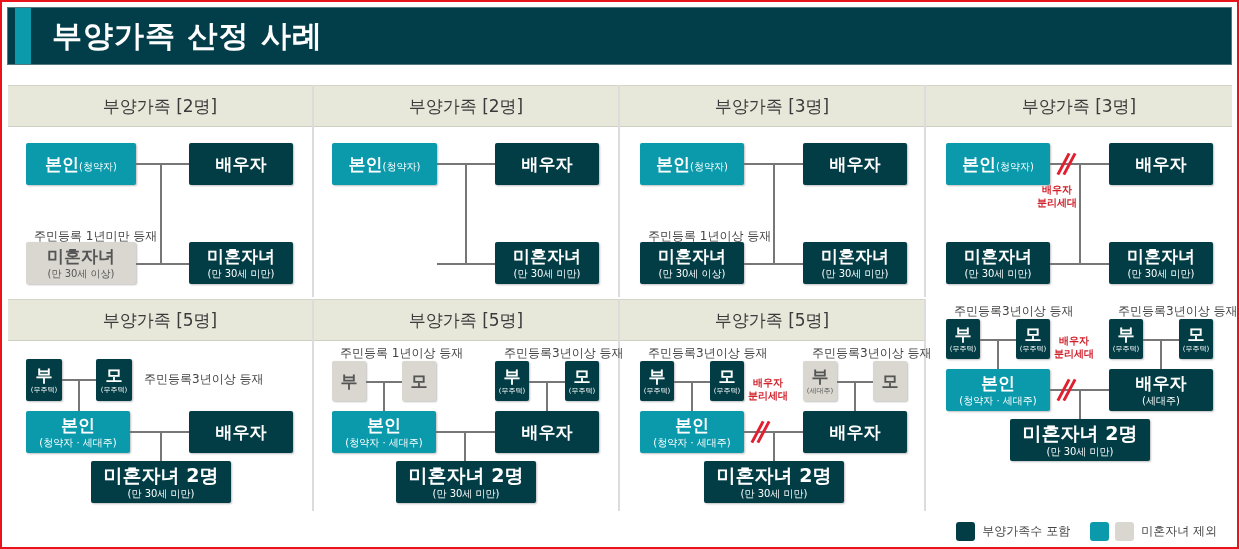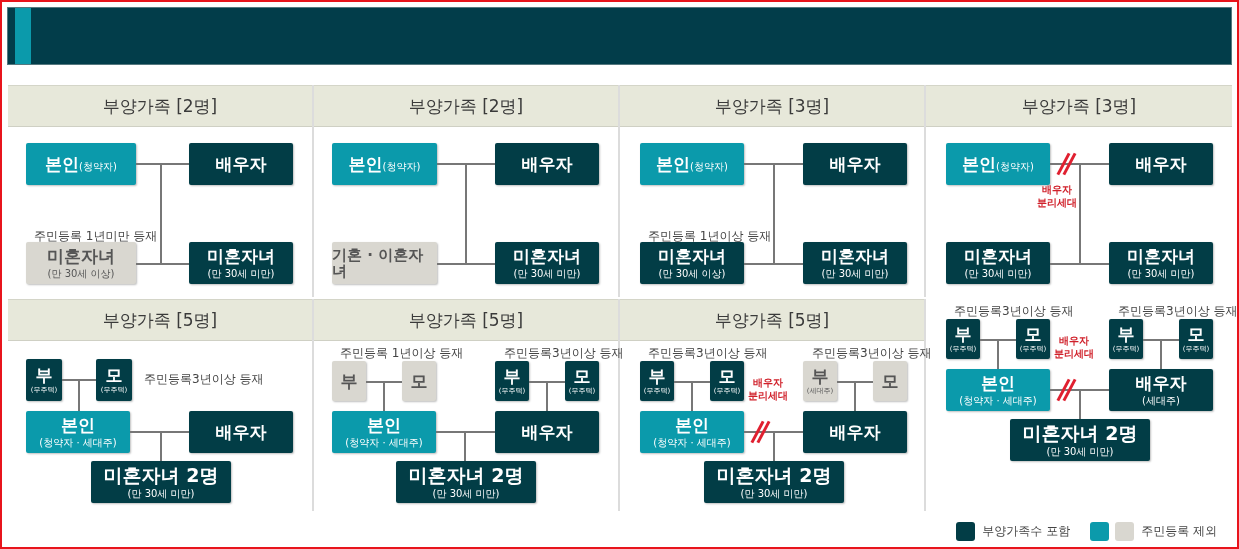--- a/index.html
+++ b/index.html
@@ -37,20 +37,21 @@
   .legend .sw { width: 19px; height: 19px; border-radius: 3px; margin-right: 7px; }
   .legend .lbl { margin-right: 20px; }
 </style>
 </head>
 <body>
 
 <div class="frame"></div>
 
 <div class="title-bar">
   <div class="title-accent"></div>
+  <div class="title-text">부양가족 산정 사례</div>
 </div>
 
 <div class="grid">
 
   <div class="cell" style="left:0;top:0;">
     <div class="cell-head">부양가족 [2명]</div>
     <div class="cell-body">
       <div class="box teal" style="left:18px;top:16px;width:110px;height:42px;">
         <div class="main"><span>본인</span><small>(청약자)</small></div>
       </div>
@@ -76,23 +77,20 @@
     <div class="cell-head">부양가족 [2명]</div>
     <div class="cell-body">
       <div class="box teal" style="left:18px;top:16px;width:105px;height:42px;">
         <div class="main"><span>본인</span><small>(청약자)</small></div>
       </div>
       <div class="box dark" style="left:181px;top:16px;width:104px;height:42px;">
         <div class="main">배우자</div>
       </div>
       <div class="line" style="left:123px;top:36px;width:58px;height:2px;"></div>
       <div class="line" style="left:151px;top:36px;width:2px;height:102px;"></div>
-      <div class="box gray" style="left:18px;top:115px;width:105px;height:42px;">
-        <div class="main" style="font-size:15px;">기혼 · 이혼자녀</div>
-      </div>
       <div class="box dark" style="left:181px;top:115px;width:104px;height:42px;">
         <div class="main">미혼자녀</div>
         <div class="sub">(만 30세 미만)</div>
       </div>
       <div class="line" style="left:123px;top:136px;width:58px;height:2px;"></div>
     </div>
   </div>
 
   <div class="cell" style="left:612px;top:0;">
     <div class="cell-head">부양가족 [3명]</div>
@@ -308,14 +306,14 @@
       </div>
     </div>
   </div>
 </div>
 
 <div class="legend">
   <div class="sw" style="background:#023d46;"></div>
   <div class="lbl">부양가족수 포함</div>
   <div class="sw" style="background:#0b9aab;margin-right:6px;"></div>
   <div class="sw" style="background:#d9d7d0;"></div>
-  <div class="lbl" style="margin-right:0;">주민등록 제외</div>
+  <div class="lbl" style="margin-right:0;">미혼자녀 제외</div>
 </div>
 
 </body></html>

